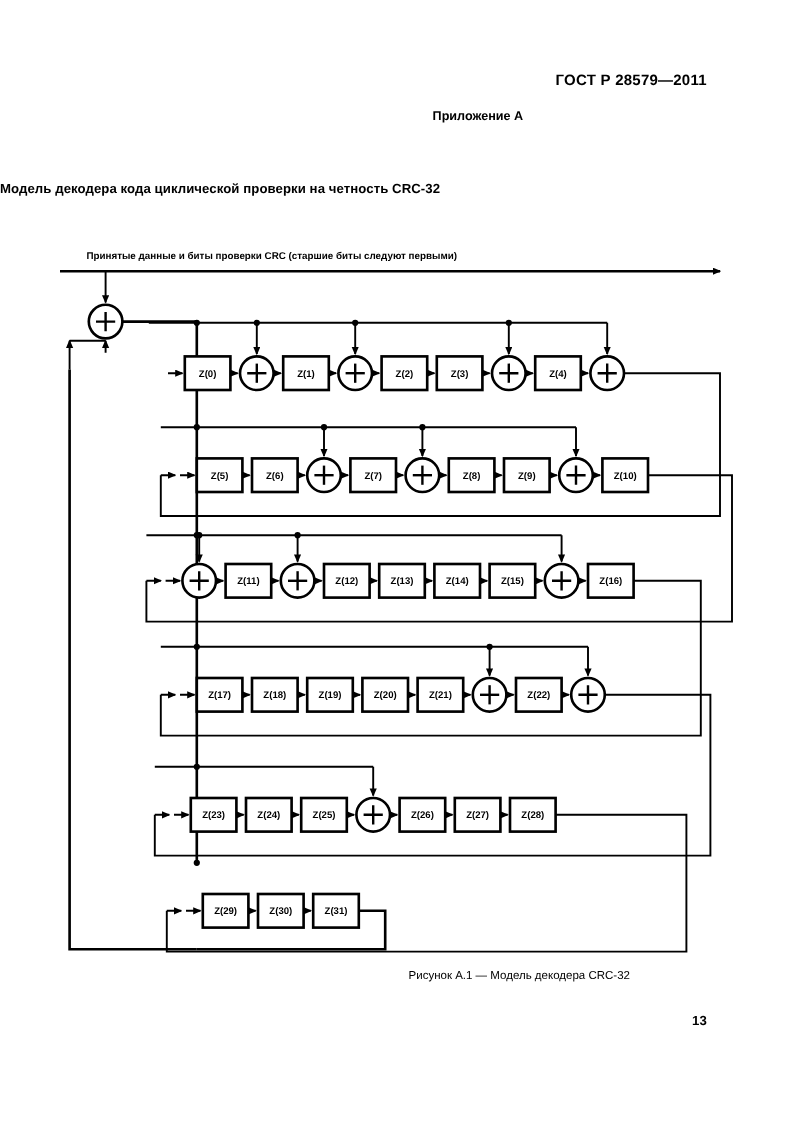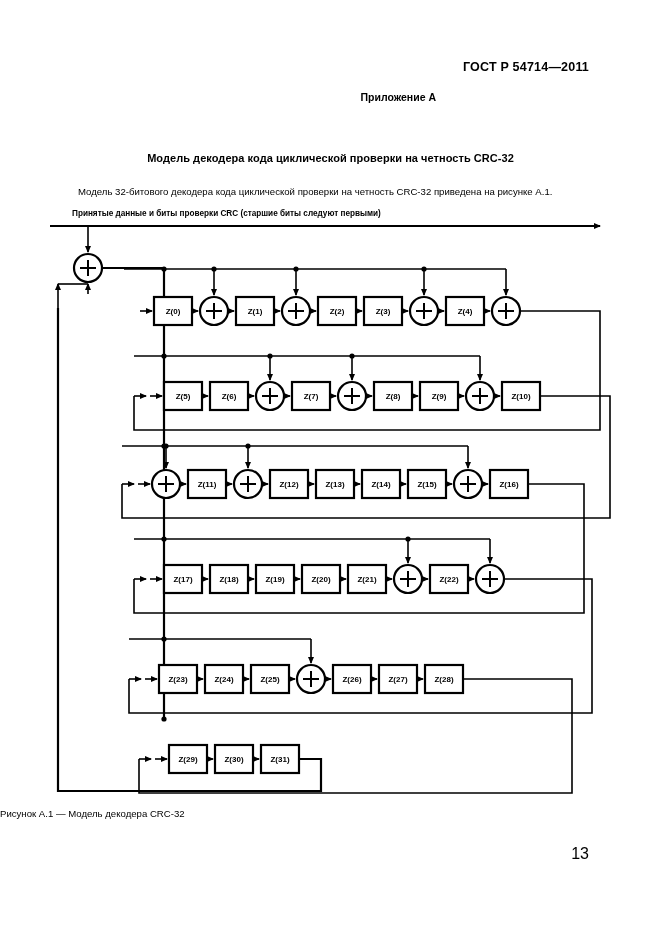--- a/index.html
+++ b/index.html
@@ -36,48 +36,48 @@
     text-align: right;
     font-size: 10.5px;
     font-weight: bold;
     line-height: 15px;
   }
   .doc-title {
     position: absolute;
     top: 152px;
     left: 0;
     width: 661px;
-    text-align: center;
+    text-align: left;
     font-size: 11px;
     font-weight: bold;
     letter-spacing: 0.05px;
   }
   .intro-par {
     position: absolute;
     top: 185px;
     left: 78px;
     width: 520px;
     font-size: 9.6px;
     line-height: 13px;
     white-space: nowrap;
   }
   .fig-caption {
     position: absolute;
     top: 808px;
     left: 0;
     width: 525px;
-    text-align: left;
+    text-align: right;
     font-size: 9.6px;
   }
   .page-num {
     position: absolute;
     top: 845px;
     right: 72px;
-    font-size: 16px;
-    font-weight: normal;
+    font-size: 11px;
+    font-weight: bold;
   }
   #figure-wrap {
     position: absolute;
     top: 206px;
     left: 44px;
     width: 580px;
     height: 590px;
   }
   svg { display: block; }
   .bus-label {
@@ -96,29 +96,28 @@
   .wire-thick { stroke: #000; stroke-width: 2.2; fill: none; }
   .reg-box { fill: #fff; stroke: #000; stroke-width: 2.2; }
   .xor-circle { fill: #fff; stroke: #000; stroke-width: 2.2; }
   .xor-cross { stroke: #000; stroke-width: 2.0; }
 </style>
 </head>
 <body>
 
 <div id="page">
 
-  <div class="hdr-std">ГОСТ Р 54714—2011</div>
+  <div class="hdr-std">ГОСТ Р 28579—2011</div>
 
   <div class="annex-block">
     <div>Приложение А</div>
   </div>
 
   <div class="doc-title">Модель декодера кода циклической проверки на четность CRC-32</div>
 
-  <div class="intro-par">Модель 32-битового декодера кода циклической проверки на четность CRC-32 приведена на рисунке А.1.</div>
 
   <div id="figure-wrap">
     <svg id="diagram" width="580" height="590" viewBox="0 0 580 590">
       <defs>
         <marker id="ah" markerWidth="7" markerHeight="7" refX="6" refY="3" orient="auto" markerUnits="userSpaceOnUse">
           <path d="M0,0 L7,3 L0,6 z" fill="#000"></path>
         </marker>
       </defs>
       <g id="wires-layer">
           <line x1="6" y1="20" x2="556" y2="20" class="wire-thick" marker-end="url(#ah)"></line>

